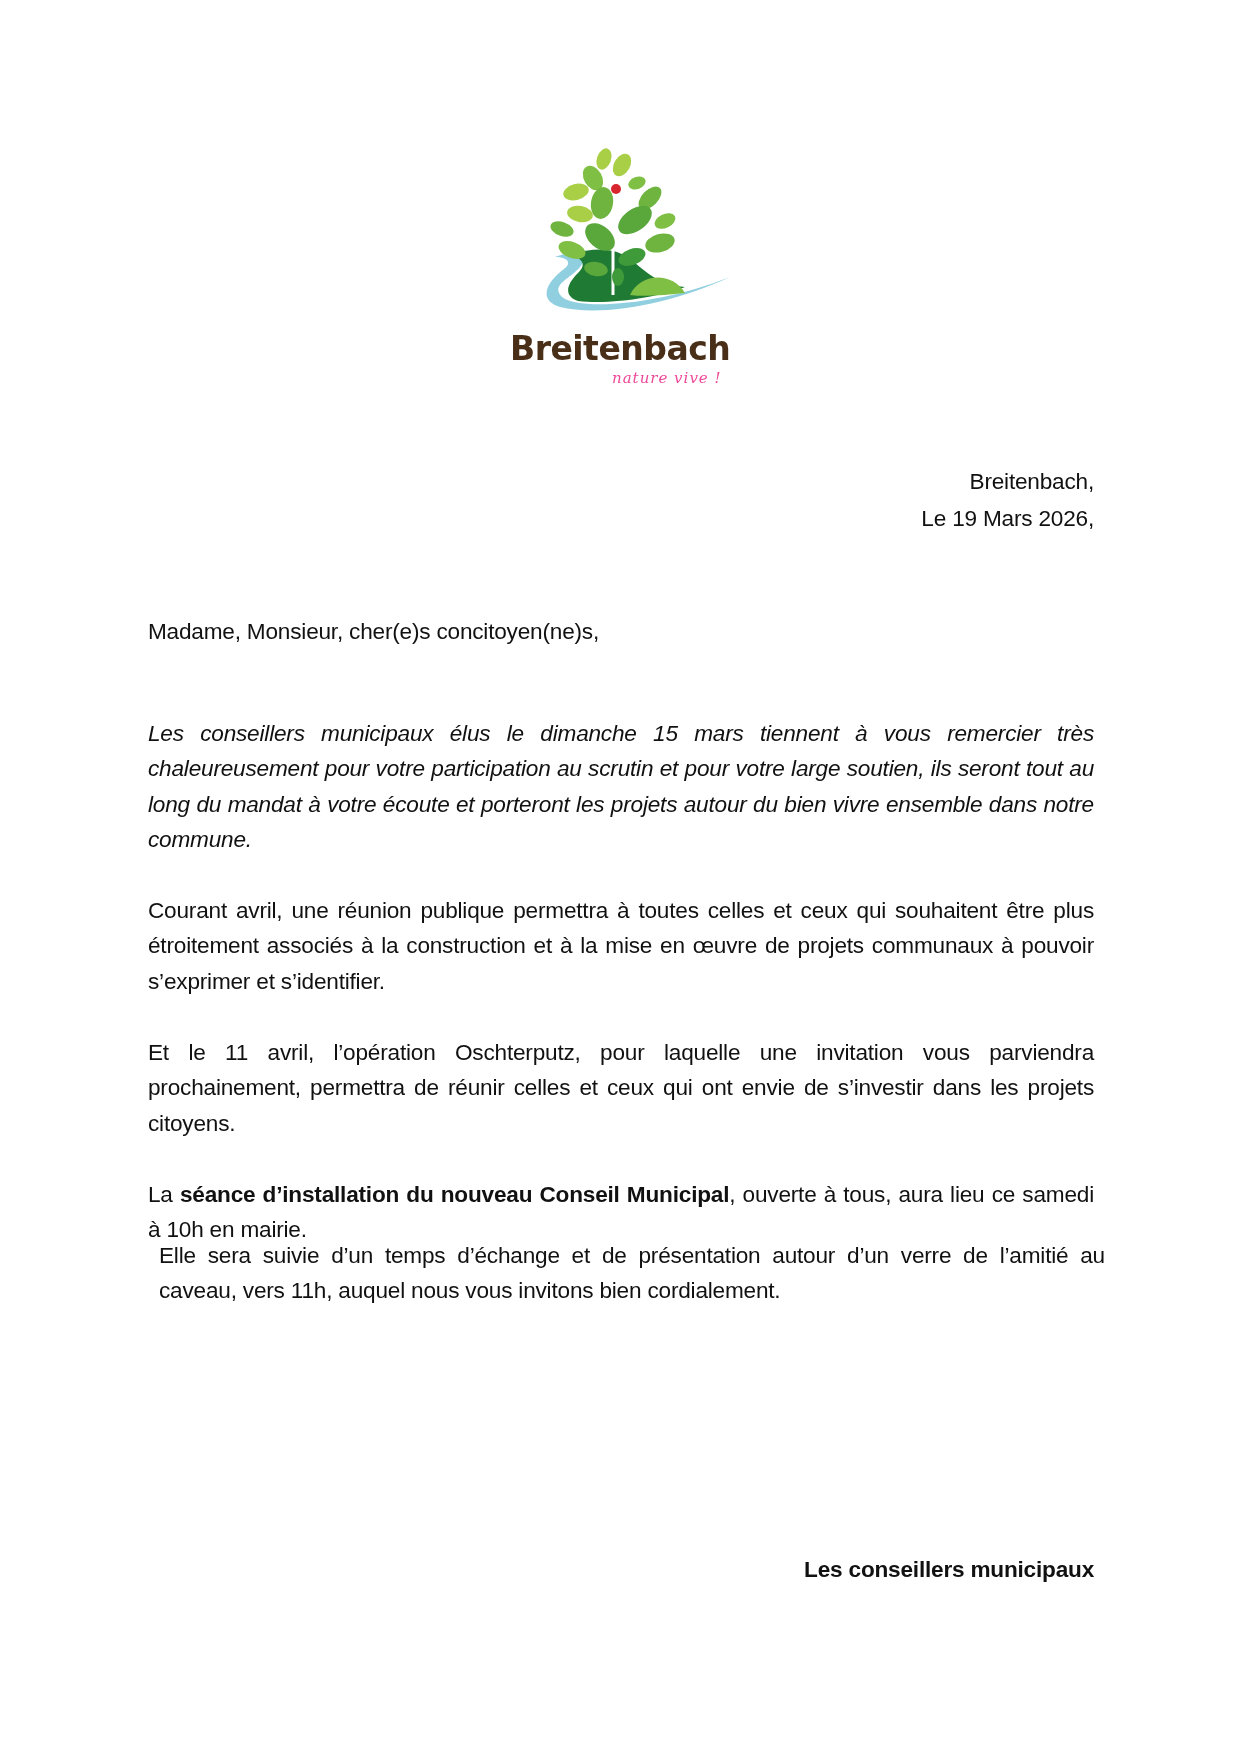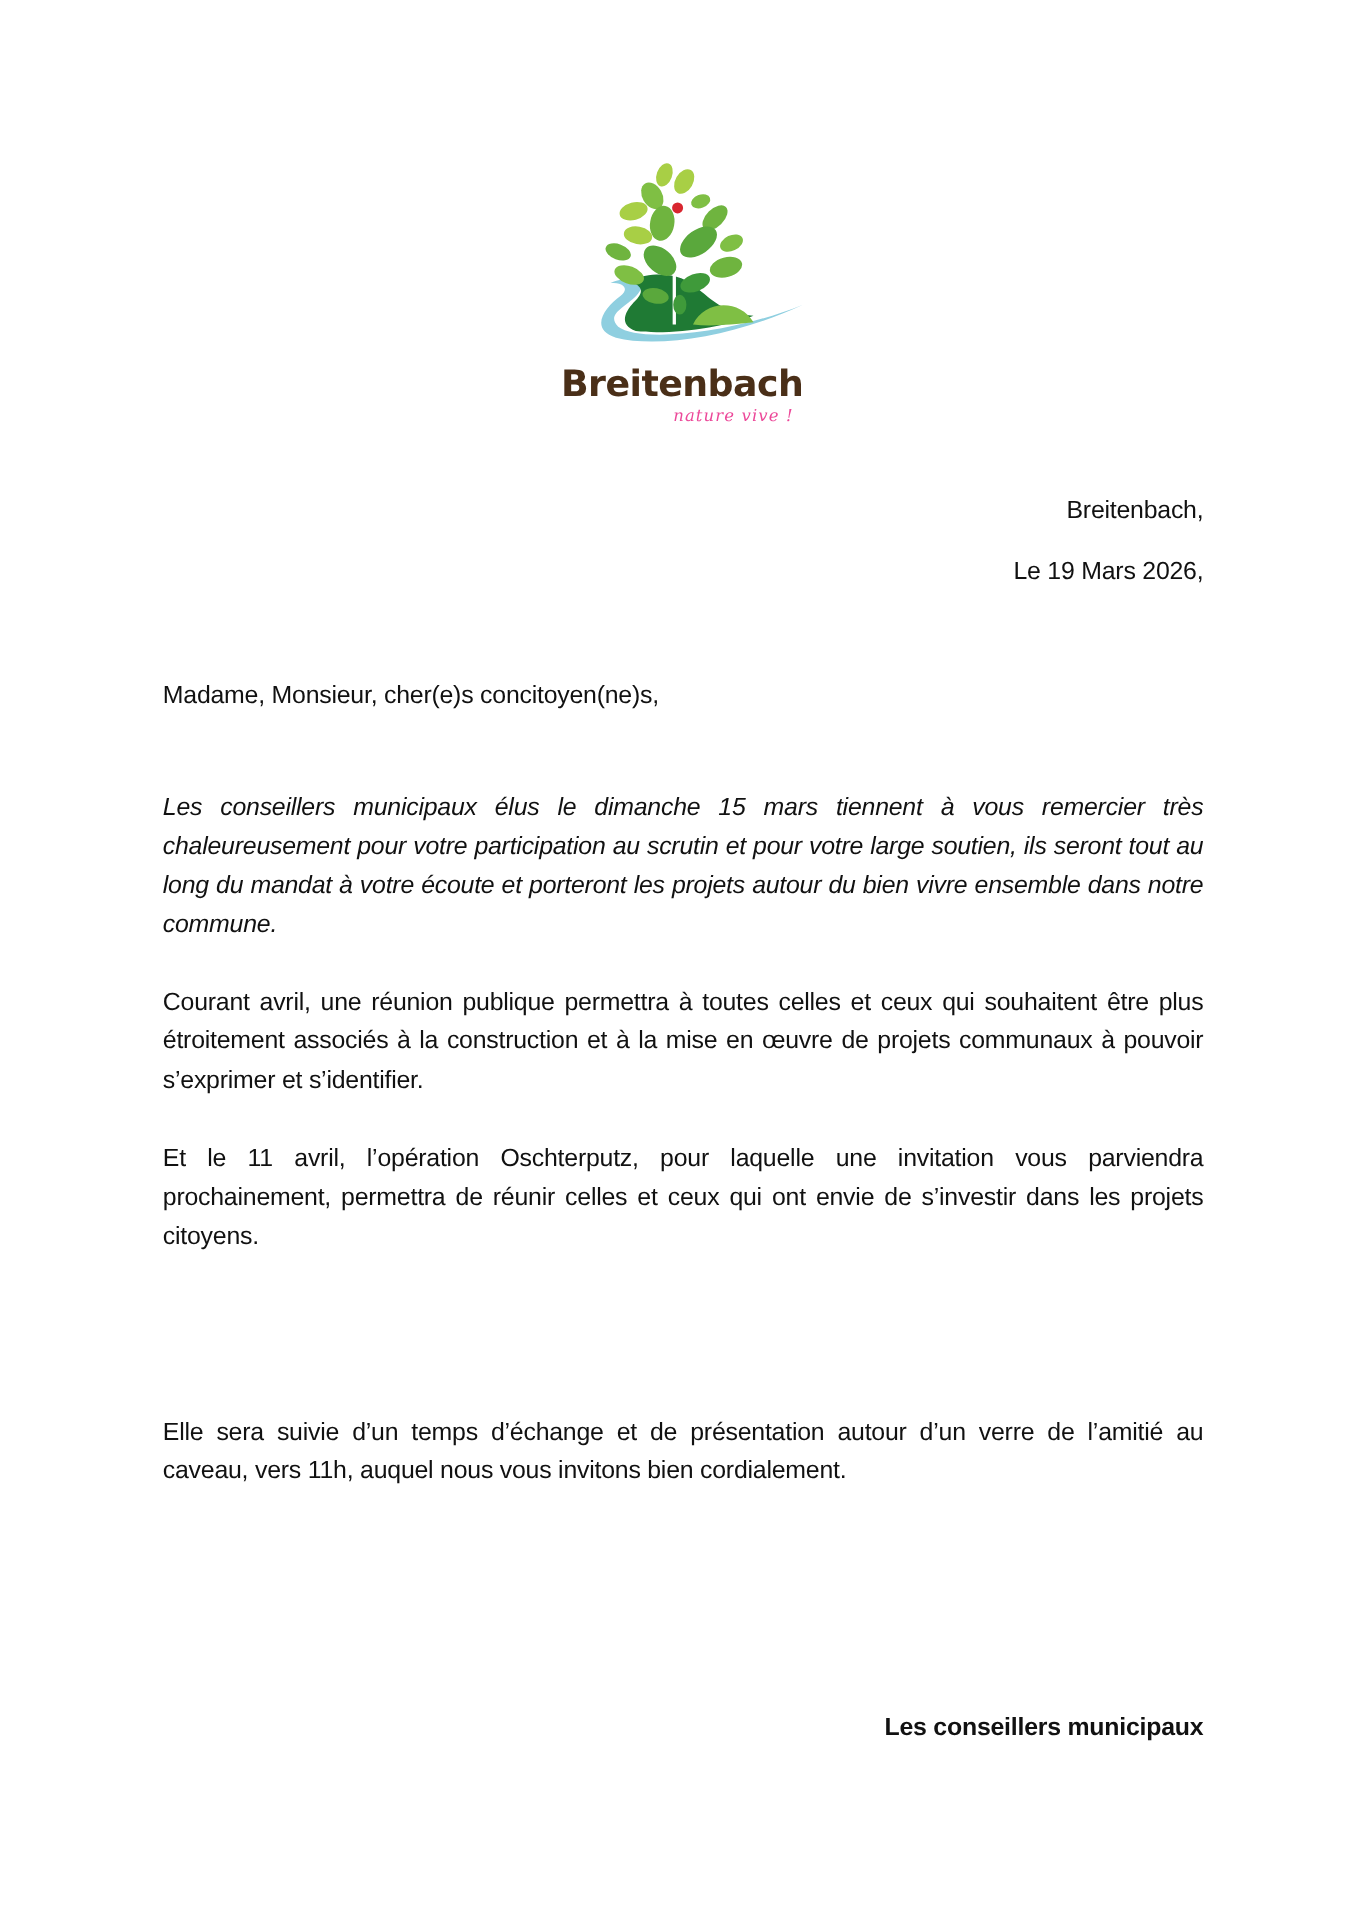--- a/index.html
+++ b/index.html
@@ -50,30 +50,31 @@
       <ellipse cx="132" cy="112" rx="14" ry="8" fill="#3f9a3a" transform="rotate(-20 132 112)"></ellipse>
       <ellipse cx="96" cy="124" rx="12" ry="7" fill="#5aa83c" transform="rotate(10 96 124)"></ellipse>
       <ellipse cx="118" cy="132" rx="6" ry="9" fill="#3f9a3a"></ellipse>
       <path d="M130 150 C140 128 172 126 185 148 C165 150 146 152 130 150 Z" fill="#7fbf44"></path>
       <circle cx="116" cy="44" r="5" fill="#d8262f"></circle>
     </svg>
     <div class="logo-name">Breitenbach</div>
     <div class="logo-tag">nature vive !</div>
   </div>
 
-  <div class="right" style="top:446px;">Breitenbach,</div>
+  <div class="right" style="top:464px;">Breitenbach,</div>
   <div class="right" style="top:501px;margin-left:20px;">Le 19 Mars 2026,</div>
 
   <div class="text" style="top:614px;">Madame, Monsieur, cher(e)s concitoyen(ne)s,</div>
 
   <div class="text justify" style="top:716px;font-style:italic;">Les conseillers municipaux élus le dimanche 15 mars tiennent à vous remercier très chaleureusement pour votre participation au scrutin et pour votre large soutien, ils seront tout au long du mandat à votre écoute et porteront les projets autour du bien vivre ensemble dans notre commune.</div>
 
   <div class="text justify" style="top:893px;">Courant avril, une réunion publique permettra à toutes celles et ceux qui souhaitent être plus étroitement associés à la construction et à la mise en œuvre de projets communaux à pouvoir s’exprimer et s’identifier.</div>
 
   <div class="text justify" style="top:1035px;">Et le 11 avril, l’opération Oschterputz, pour laquelle une invitation vous parviendra prochainement, permettra de réunir celles et ceux qui ont envie de s’investir dans les projets citoyens.</div>
 
+  <div class="text justify" style="top:1177px;"><span>La </span><b>séance d’installation du nouveau Conseil Municipal</b><span>, ouverte à tous, aura lieu ce samedi à 10h en mairie.</span></div>
 
-  <div class="text justify" style="top:1284px;">Elle sera suivie d’un temps d’échange et de présentation autour d’un verre de l’amitié au caveau, vers 11h, auquel nous vous invitons bien cordialement.</div>
+  <div class="text justify" style="top:1238px;margin-left:11px;">Elle sera suivie d’un temps d’échange et de présentation autour d’un verre de l’amitié au caveau, vers 11h, auquel nous vous invitons bien cordialement.</div>
 
 
   <div class="right" style="top:1552px;font-weight:bold;">Les conseillers municipaux</div>
 
 </div>
 
 </body></html>

